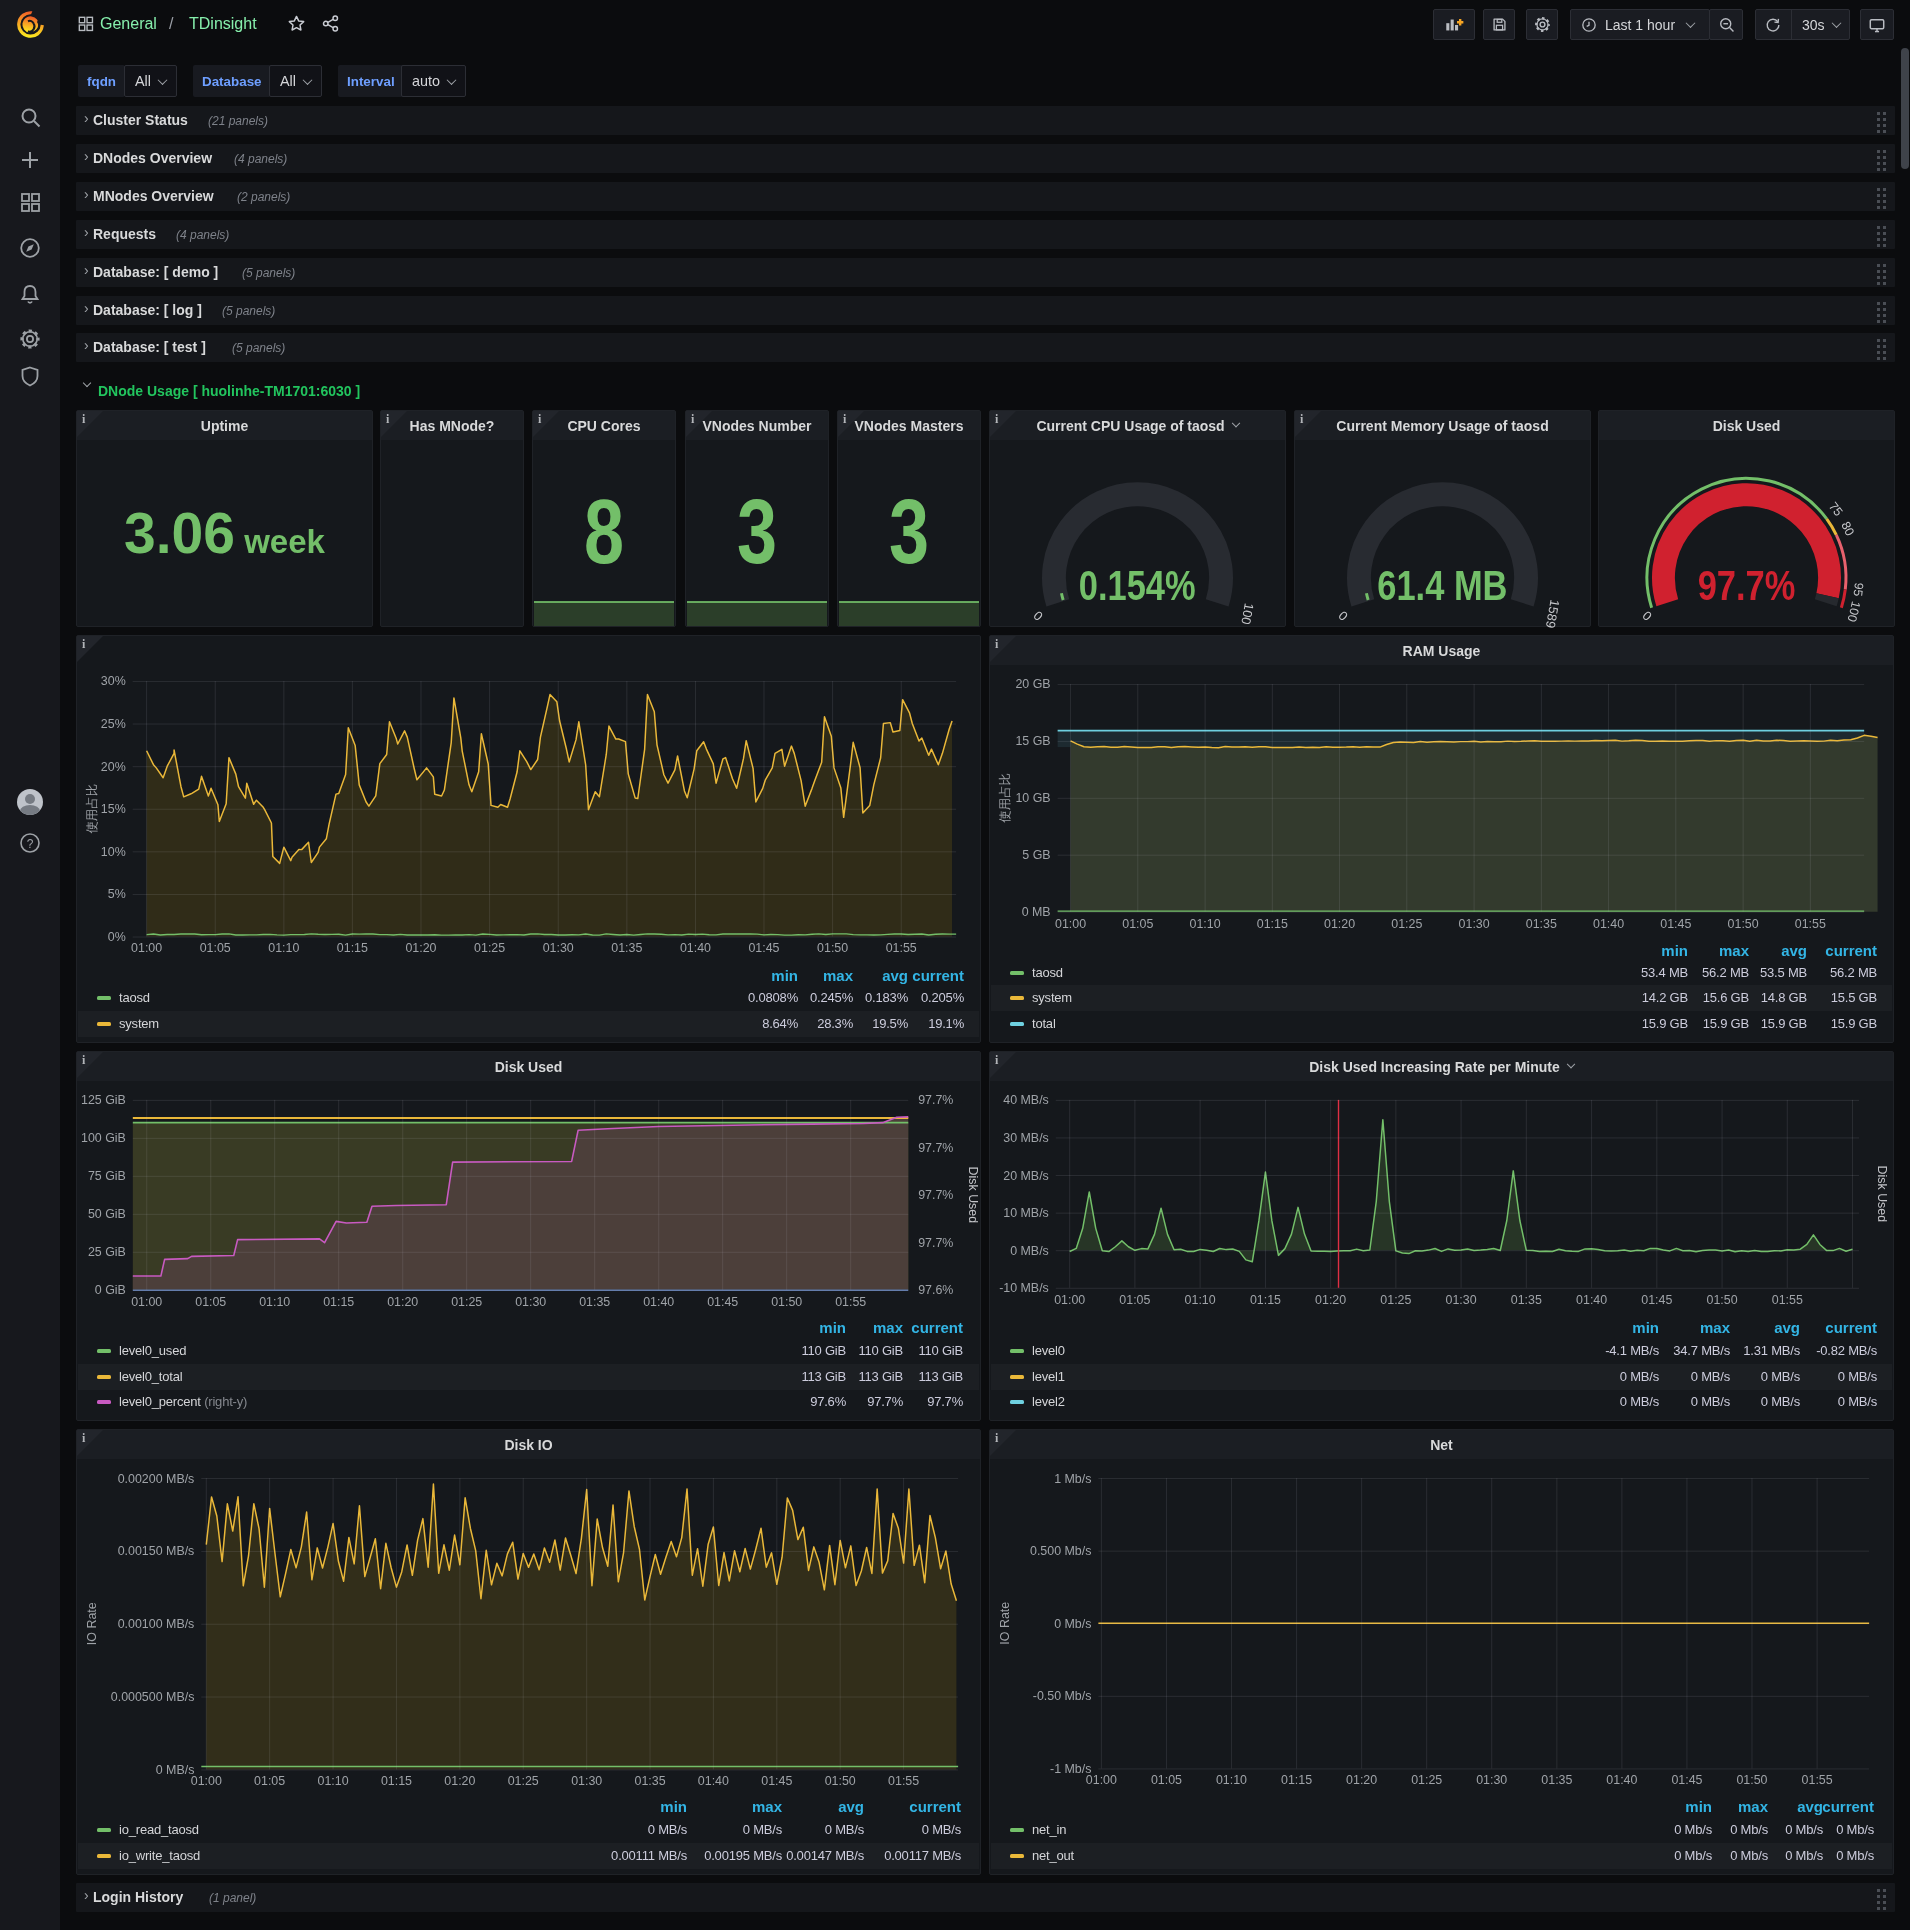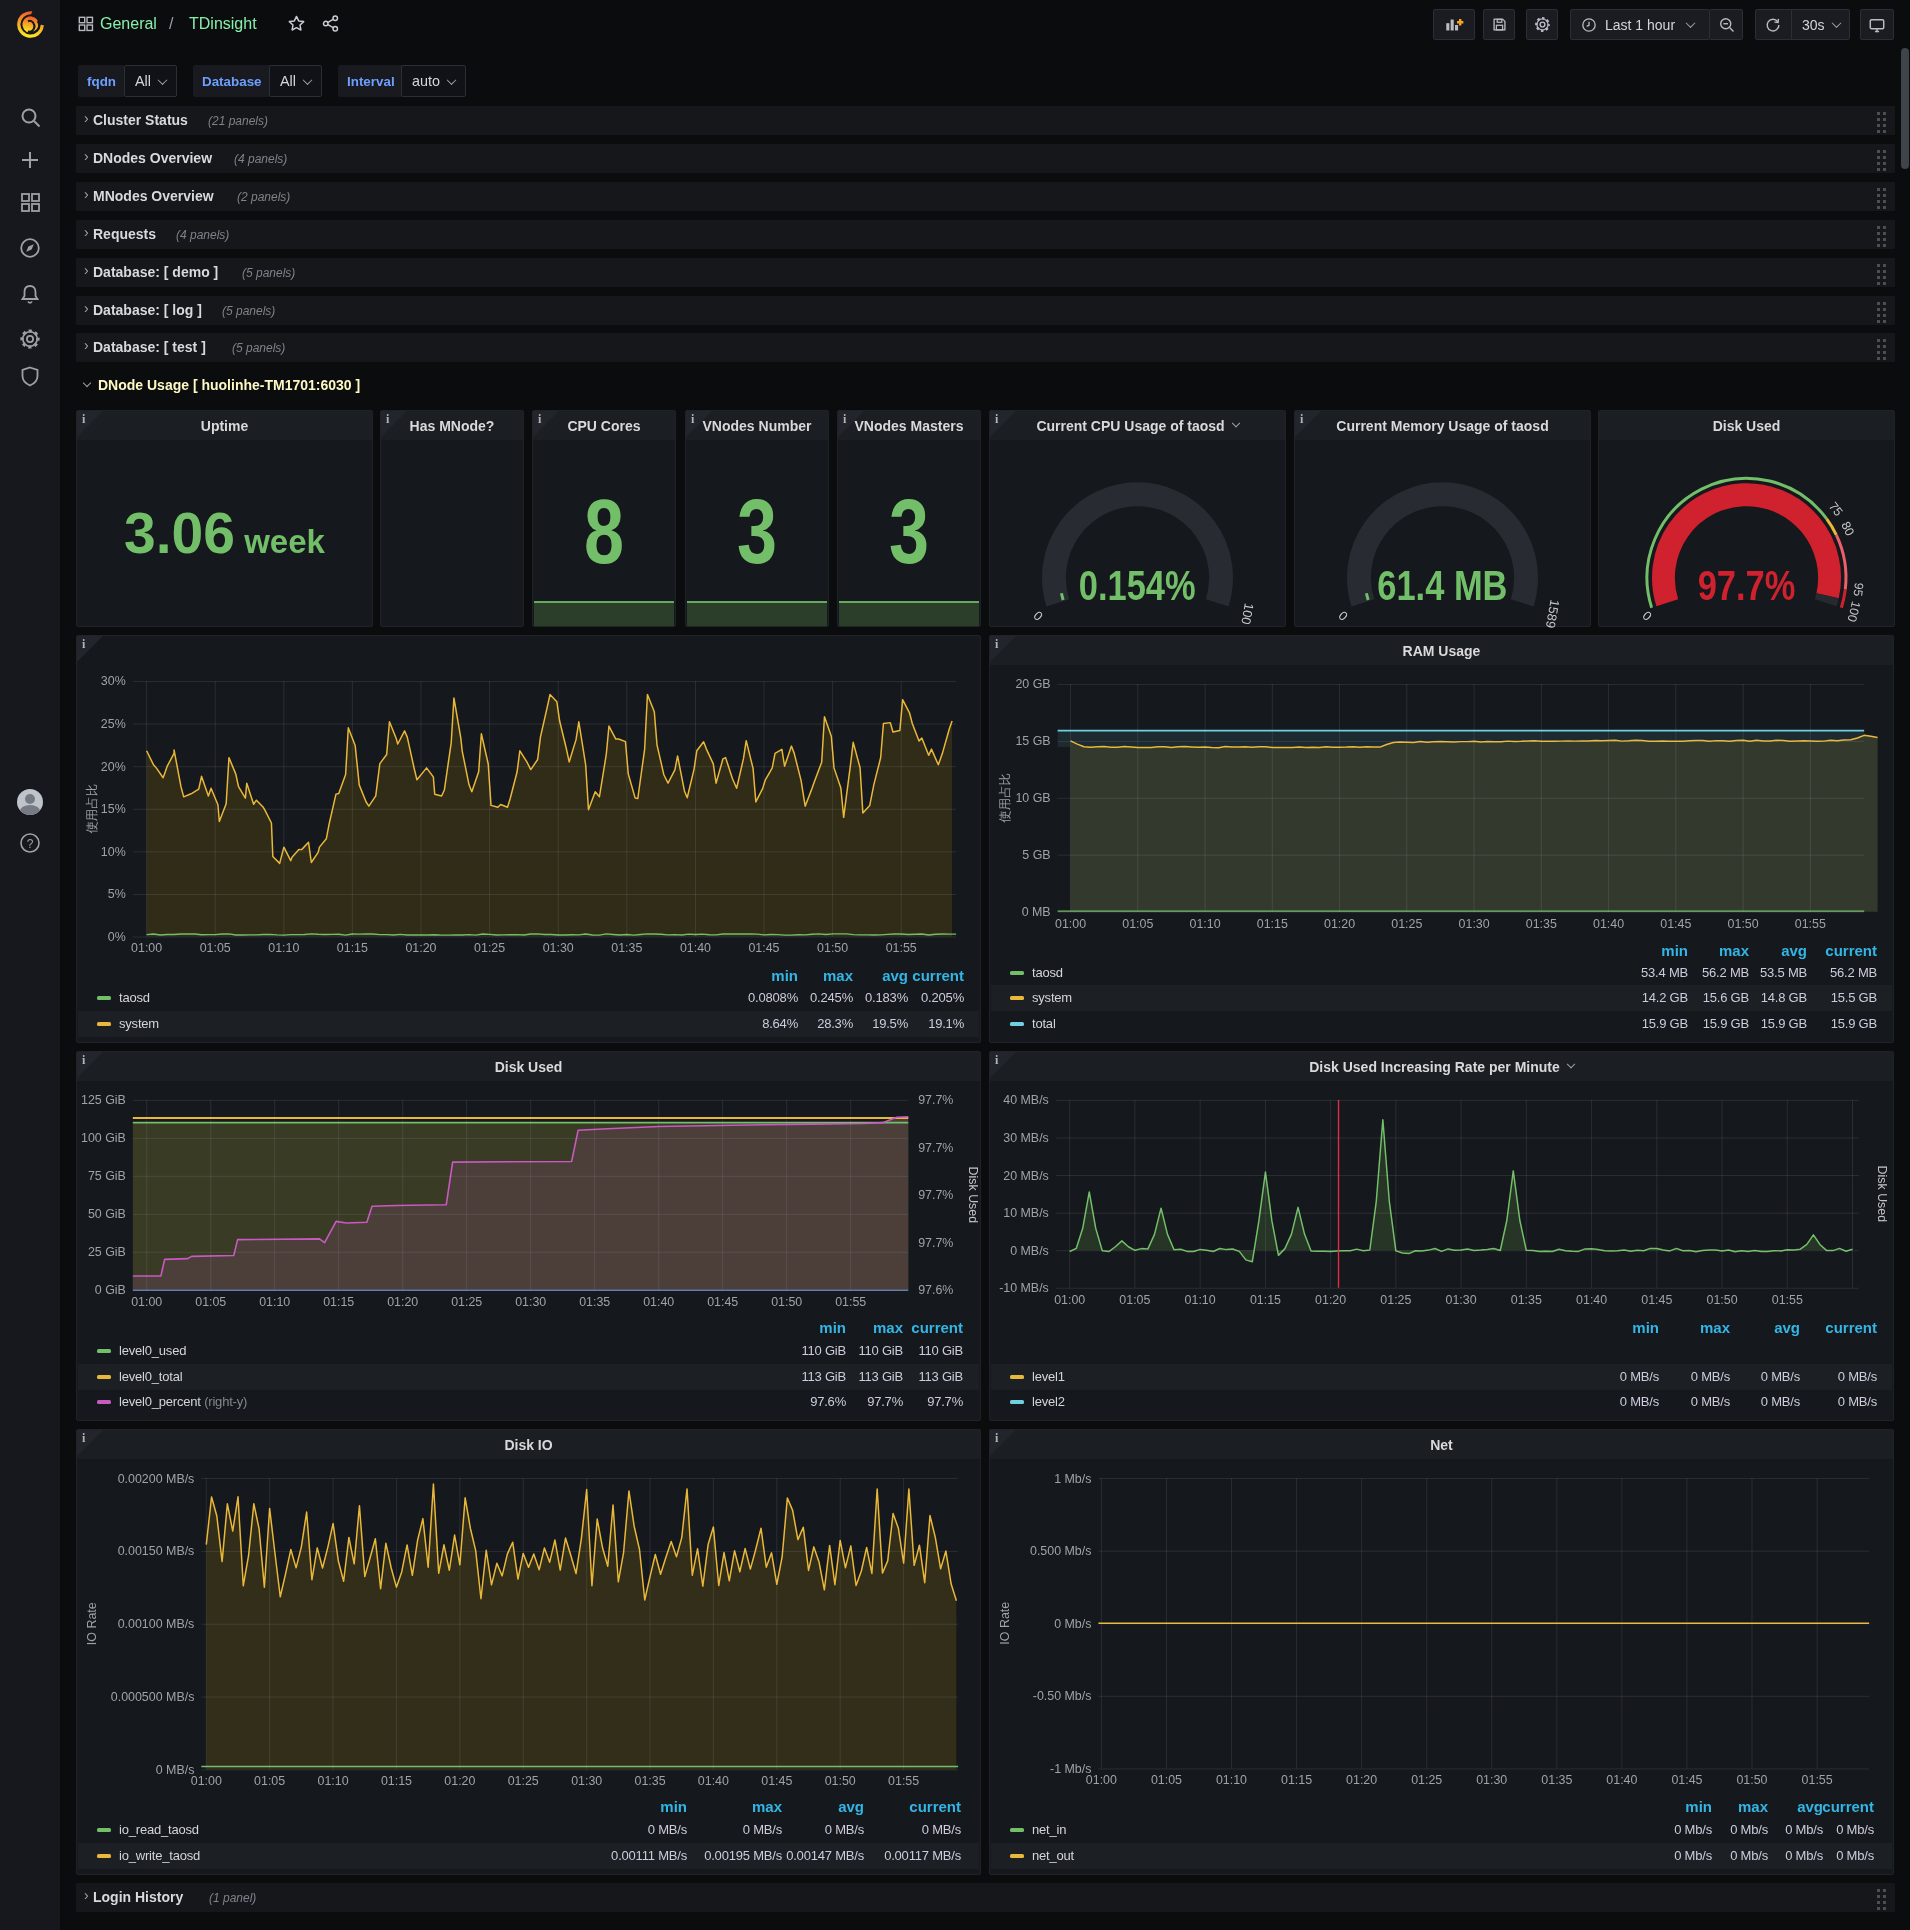--- a/index.html
+++ b/index.html
@@ -276,21 +276,21 @@
       <i></i>
       <i></i>
       <i></i>
       <i></i>
       <i></i>
       <i></i>
     </span>
   </div>
 <div class="abs" style="left:76px;top:371px;width:1819px;height:30px">
     <span style="position:absolute;left:8px;top:9px;width:6px;height:6px;border-right:1.5px solid #9fa3a8;border-bottom:1.5px solid #9fa3a8;transform:rotate(45deg)"></span>
-    <span style="position:absolute;left:22px;top:6px;font-size:14px;font-weight:bold;color:#fef9c3">DNode Usage [ huolinhe-TM1701:6030 ]</span>
+    <span style="position:absolute;left:22px;top:12px;font-size:14px;font-weight:bold;color:#22c55e">DNode Usage [ huolinhe-TM1701:6030 ]</span>
   </div>
 <div class="panel" style="left:76px;top:410px;width:297px;height:217px">
     <div class="icorner"></div>
     <div class="ilet">i</div>
     <div class="phead">
       <span class="ptitle">Uptime</span>
     </div>
     <div class="pbody">
       <div class="statv" style="top:65px;font-size:57px">3.06<span style="font-size:33px"> week</span></div>
     </div>
@@ -611,20 +611,28 @@
         <text x="736.2" y="224.0" fill="#9fa3a8" font-size="12.5" text-anchor="middle">01:50</text>
         <text x="801.8" y="224.0" fill="#9fa3a8" font-size="12.5" text-anchor="middle">01:55</text>
         <text x="893.0" y="113.5" fill="#c2c3c7" font-size="12.5" text-anchor="middle" transform="rotate(90 893.0 113.5)">Disk Used</text>
       </svg>
       <div class="lghrow" style="top:233px">
         <div class="lgh" style="right:233px">min</div>
         <div class="lgh" style="right:162px">max</div>
         <div class="lgh" style="right:92px">avg</div>
         <div class="lgh" style="right:15px">current</div>
       </div>
+      <div class="lgrow" style="top:257px">
+        <span class="sw" style="background:#73bf69"></span>
+        <span class="lgl">level0</span>
+        <div class="lgv" style="right:233px">-4.1 MB/s</div>
+        <div class="lgv" style="right:162px">34.7 MB/s</div>
+        <div class="lgv" style="right:92px">1.31 MB/s</div>
+        <div class="lgv" style="right:15px">-0.82 MB/s</div>
+      </div>
       <div class="lgrow lstripe" style="top:283px">
         <span class="sw" style="background:#eab839"></span>
         <span class="lgl">level1</span>
         <div class="lgv" style="right:233px">0 MB/s</div>
         <div class="lgv" style="right:162px">0 MB/s</div>
         <div class="lgv" style="right:92px">0 MB/s</div>
         <div class="lgv" style="right:15px">0 MB/s</div>
       </div>
       <div class="lgrow" style="top:308px">
         <span class="sw" style="background:#6ed0e0"></span>

